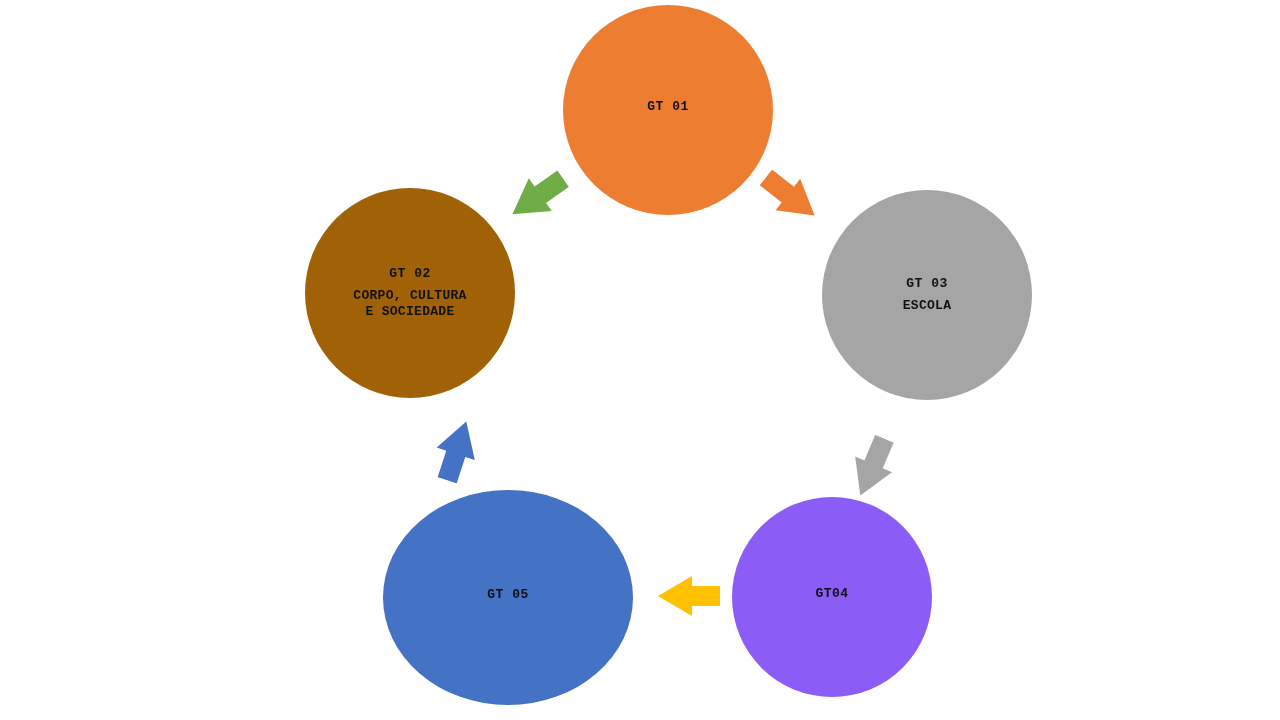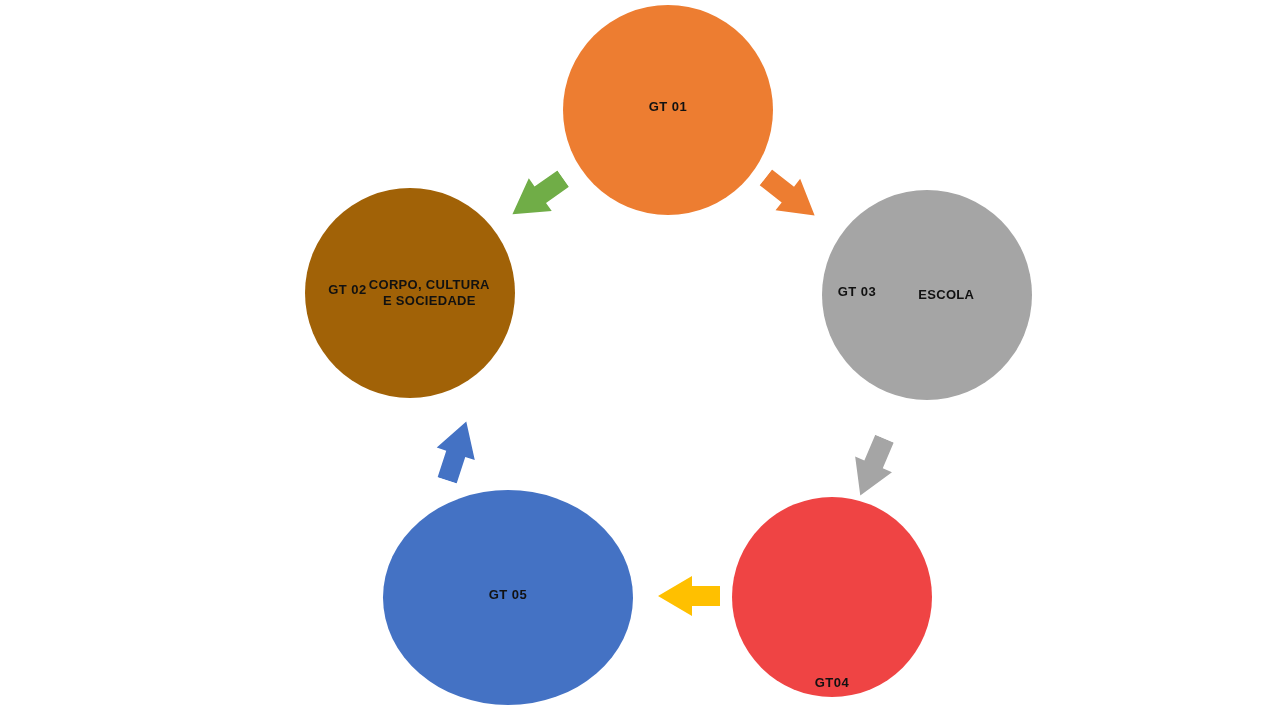--- a/index.html
+++ b/index.html
@@ -12,25 +12,26 @@
   .canvas {
     position: relative;
     width: 1280px;
     height: 720px;
     background: #ffffff;
   }
   .node {
     position: absolute;
     border-radius: 50%;
     display: flex;
-    flex-direction: row;
+    flex-direction: column;
     align-items: center;
     justify-content: center;
     text-align: center;
     color: #111111;
+    font-family: Liberation Mono, monospace;
   }
   .node .title {
     font-size: 13px;
     font-weight: 700;
     letter-spacing: 0.5px;
     margin-bottom: 7px;
     text-transform: uppercase;
   }
   .node .body {
     font-size: 13px;
@@ -91,21 +92,21 @@
   <div id="node-gt02" class="node" style="background: #a16207;">
     <div class="title">GT 02</div>
     <div class="body">CORPO, CULTURA E SOCIEDADE</div>
   </div>
 
   <div id="node-gt03" class="node" style="background: rgb(165, 165, 165);">
     <div class="title">GT 03</div>
     <div class="body">ESCOLA</div>
   </div>
 
-  <div id="node-gt04" class="node" style="background: #ef4444; align-items: flex-end;">
+  <div id="node-gt04" class="node" style="background: #8b5cf6;">
     <div class="title">GT04</div>
   </div>
 
   <div id="node-gt05" class="node" style="background: rgb(68, 114, 196); text-align: center;">
     <div class="title">GT 05</div>
   </div>
 
 </div>
 
 </body></html>

